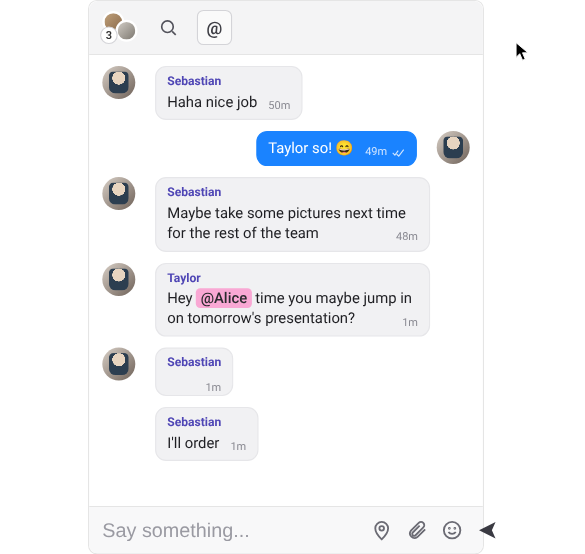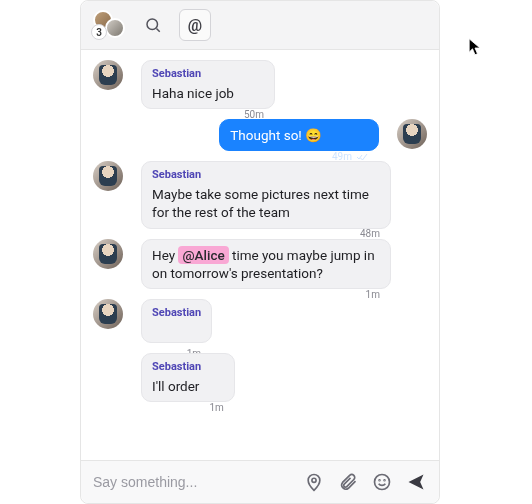--- a/index.html
+++ b/index.html
@@ -129,21 +129,21 @@
   .text { display: inline; }
   .meta {
     display: inline-flex;
     align-items: center;
     gap: 4px;
     font-size: 10px;
     color: #8a8a92;
     margin-left: 10px;
     float: right;
     position: relative;
-    top: 24px;
+    top: 6px;
   }
   .msg-row.mine .meta { color: #cfe4ff; }
   .meta svg { width: 12px; height: 12px; stroke: currentColor; fill: none; stroke-width: 2; }
   .mention {
     background: #f9a8d4;
     border-radius: 4px;
     padding: 1px 4px;
     font-weight: 500;
     color: #2a2a2e;
   }
@@ -154,21 +154,21 @@
     display: flex;
     align-items: center;
     gap: 12px;
     background: #f8f8f9;
     border-radius: 0 0 8px 8px;
   }
   .composer input {
     flex: 1;
     border: none;
     background: transparent;
-    font-size: 14px;
+    font-size: 18px;
     color: #333;
     outline: none;
   }
   .composer input::placeholder { color: #9a9aa2; }
   .cicon {
     width: 22px; height: 22px;
     display: flex; align-items: center; justify-content: center;
     color: #6b6b74;
   }
   .cicon svg { width: 20px; height: 20px; stroke: currentColor; fill: none; stroke-width: 2; }
@@ -211,21 +211,21 @@
       <div class="bubble">
         <span class="sender">Sebastian</span>
         <span class="text">Haha nice job</span>
         <span class="meta">50m</span>
       </div>
     </div>
 
     <div class="msg-row mine">
       <div class="avatar"></div>
       <div class="bubble">
-        <span class="text">Thought so! 😄</span>
+        <span class="text">Taylor so! 😄</span>
         <span class="meta">
           <span>49m</span>
           <svg viewBox="0 0 24 24">
               <polyline points="2 12 6 16 12 8"></polyline>
               <polyline points="9 14 13 18 22 6"></polyline>
             </svg>
         </span>
       </div>
     </div>
 
@@ -234,20 +234,21 @@
       <div class="bubble">
         <span class="sender">Sebastian</span>
         <span class="text">Maybe take some pictures next time for the rest of the team</span>
         <span class="meta">48m</span>
       </div>
     </div>
 
     <div class="msg-row">
       <div class="avatar"></div>
       <div class="bubble">
+        <span class="sender">Taylor</span>
         <span class="text">
           <span>Hey </span><span class="mention">@Alice</span><span> time you maybe jump in on tomorrow's presentation?</span>
         </span>
         <span class="meta">1m</span>
       </div>
     </div>
 
     <div class="msg-row">
       <div class="avatar"></div>
       <div class="bubble">

